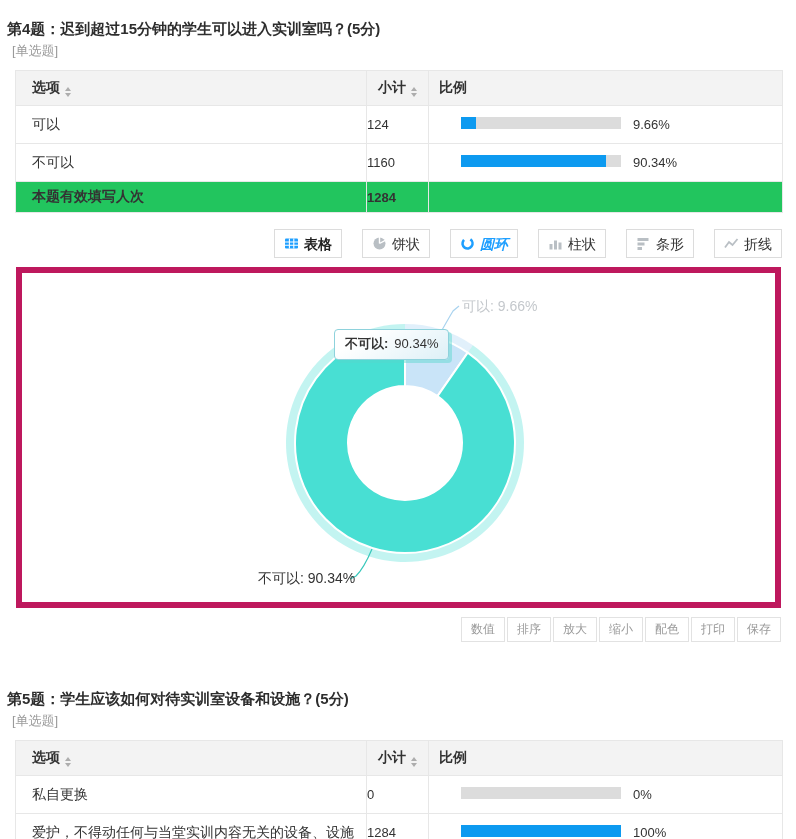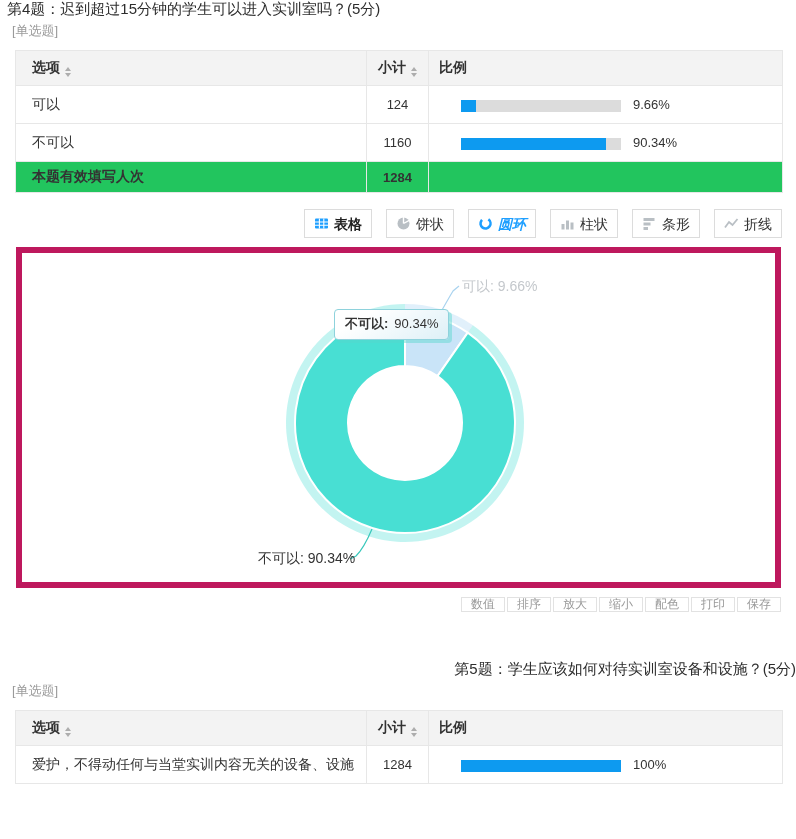--- a/index.html
+++ b/index.html
@@ -1,44 +1,44 @@
 <!DOCTYPE html>
 <html><head>
 <meta charset="utf-8">
 <style>
   * { box-sizing: border-box; }
   html,body { margin:0; padding:0; }
   body {
     width:796px; height:839px; overflow:hidden; background:#fff;
     font-family:"Liberation Sans", sans-serif; color:#333;
   }
-  .q-title { font-size:15px; font-weight:400; color:#2d2d2d; margin:0 0 3px 7px; }
+  .q-title { font-size:15px; font-weight:700; color:#2d2d2d; margin:20px 0 3px 7px; }
   .q-tag   { font-size:13px; color:#9a9a9a; margin:0 0 10px 12px; }
 
   table.stats { border-collapse:collapse; margin-left:15px; width:767px; table-layout:fixed; }
   table.stats th, table.stats td { border:1px solid #e7e7e7; }
   table.stats thead th {
     background:#f3f3f3; font-size:14px; font-weight:700; text-align:left;
     height:35px; padding:0 0 0 16px; color:#333;
   }
   table.stats th.c-cnt { text-align:center; padding:0; }
   table.stats th.c-ratio { padding-left:10px;font-family:Liberation Serif, serif; }
   table.stats td { height:38px; font-size:14px; padding:0 0 0 16px; background:#fff; }
-  table.stats td.cnt { text-align:center; padding:0; font-size:13px; }
+  table.stats td.cnt { padding:0; font-size:13px; }
   table.stats tr.summary td { background:#22c55e; font-weight:700; height:31px; }
   td.bar-cell { padding:0 0 0 10px; }
-  .bar-line { display:flex; align-items:flex-end;padding-left:16px; }
+  .bar-line { display:flex; align-items:flex-start;padding-left:16px; }
   .bar-track { width:160px; height:12px; background:#dcdcdc; flex:none; }
   .bar-fill { height:12px; background:#0d9af0; }
   .bar-pct { margin-left:12px; font-size:13px; color:#333; }
   .sort { display:inline-flex; flex-direction:column; gap:2px; margin-left:5px; vertical-align:1px; }
   .tri-up { width:0; height:0; border-left:3.5px solid transparent; border-right:3.5px solid transparent; border-bottom:4px solid #adadad; }
   .tri-dn { width:0; height:0; border-left:3.5px solid transparent; border-right:3.5px solid transparent; border-top:4px solid #adadad; }
 
-  .chart-toolbar { display:flex; justify-content:flex-end; gap:14px; width:767px; margin:16px 0 0 15px; }
+  .chart-toolbar { display:flex; justify-content:flex-end; gap:20px; width:767px; margin:16px 0 0 15px; }
   .ct-btn {
     display:flex; align-items:center; gap:5px; height:29px; padding:0 9px;
     border:1px solid #dcdcdc; background:#fff; font-size:14px; color:#333; cursor:pointer;
   }
   .ct-btn .ct-label { line-height:1; }
   .ct-btn.sel-dark .ct-label { font-weight:700; color:#222; }
   .ct-btn.sel-blue .ct-label { font-weight:700; color:#1e9fff;font-style:italic; }
 
   .chart-panel { position:relative; width:765px; height:341px; border:6px solid #be185d; margin:9px 0 0 16px; background:#fff; }
   .chart-panel svg { position:absolute; left:0; top:0; }
@@ -49,24 +49,24 @@
     position:absolute; left:312px; top:56px; padding:5px 10px 6px; z-index:2; white-space:nowrap;
     border:1px solid #8ed2dc; border-radius:4px;
     background:linear-gradient(150deg,#ffffff 25%, #ddf0f7 100%);
     box-shadow:3px 3px 0 rgba(86,216,204,0.45);
     font-size:13px; color:#333;
   }
   .chart-tooltip b { font-weight:700; margin-right:6px;margin-top:18px; }
 
   .chart-actions { display:flex; justify-content:flex-end; gap:2px; width:766px; margin:9px 0 0 15px; }
   .ca-btn {
-    height:15px; padding:0 9px; border:1px solid #e2e2e2; background:#fff;
+    height:25px; padding:0 9px; border:1px solid #e2e2e2; background:#fff;
     font-size:12px; color:#999; display:flex; align-items:center; cursor:pointer;
   }
-  .q5 .q-title { margin-top:48px;text-align:right; }
+  .q5 .q-title { margin-top:48px; }
   .icon { display:inline-flex; }
 </style>
 </head>
 <body>
 
 <div>
 
   <section>
     <h2 class="q-title">第4题：迟到超过15分钟的学生可以进入实训室吗？(5分)</h2>
     <div class="q-tag">[单选题]</div>
@@ -241,20 +241,32 @@
                 <i class="tri-dn"></i>
               </span>
           </th>
           <th class="c-ratio">
             <span>比例</span>
           </th>
         </tr>
       </thead>
       <tbody>
         <tr>
+          <td>私自更换</td>
+          <td class="cnt">0</td>
+          <td class="bar-cell">
+            <div class="bar-line">
+              <div class="bar-track">
+                  <div class="bar-fill" style="width: 0%;"></div>
+                </div>
+              <span class="bar-pct">0%</span>
+            </div>
+          </td>
+        </tr>
+        <tr>
           <td>爱护，不得动任何与当堂实训内容无关的设备、设施</td>
           <td class="cnt">1284</td>
           <td class="bar-cell">
             <div class="bar-line">
               <div class="bar-track">
                   <div class="bar-fill" style="width: 100%;"></div>
                 </div>
               <span class="bar-pct">100%</span>
             </div>
           </td>

